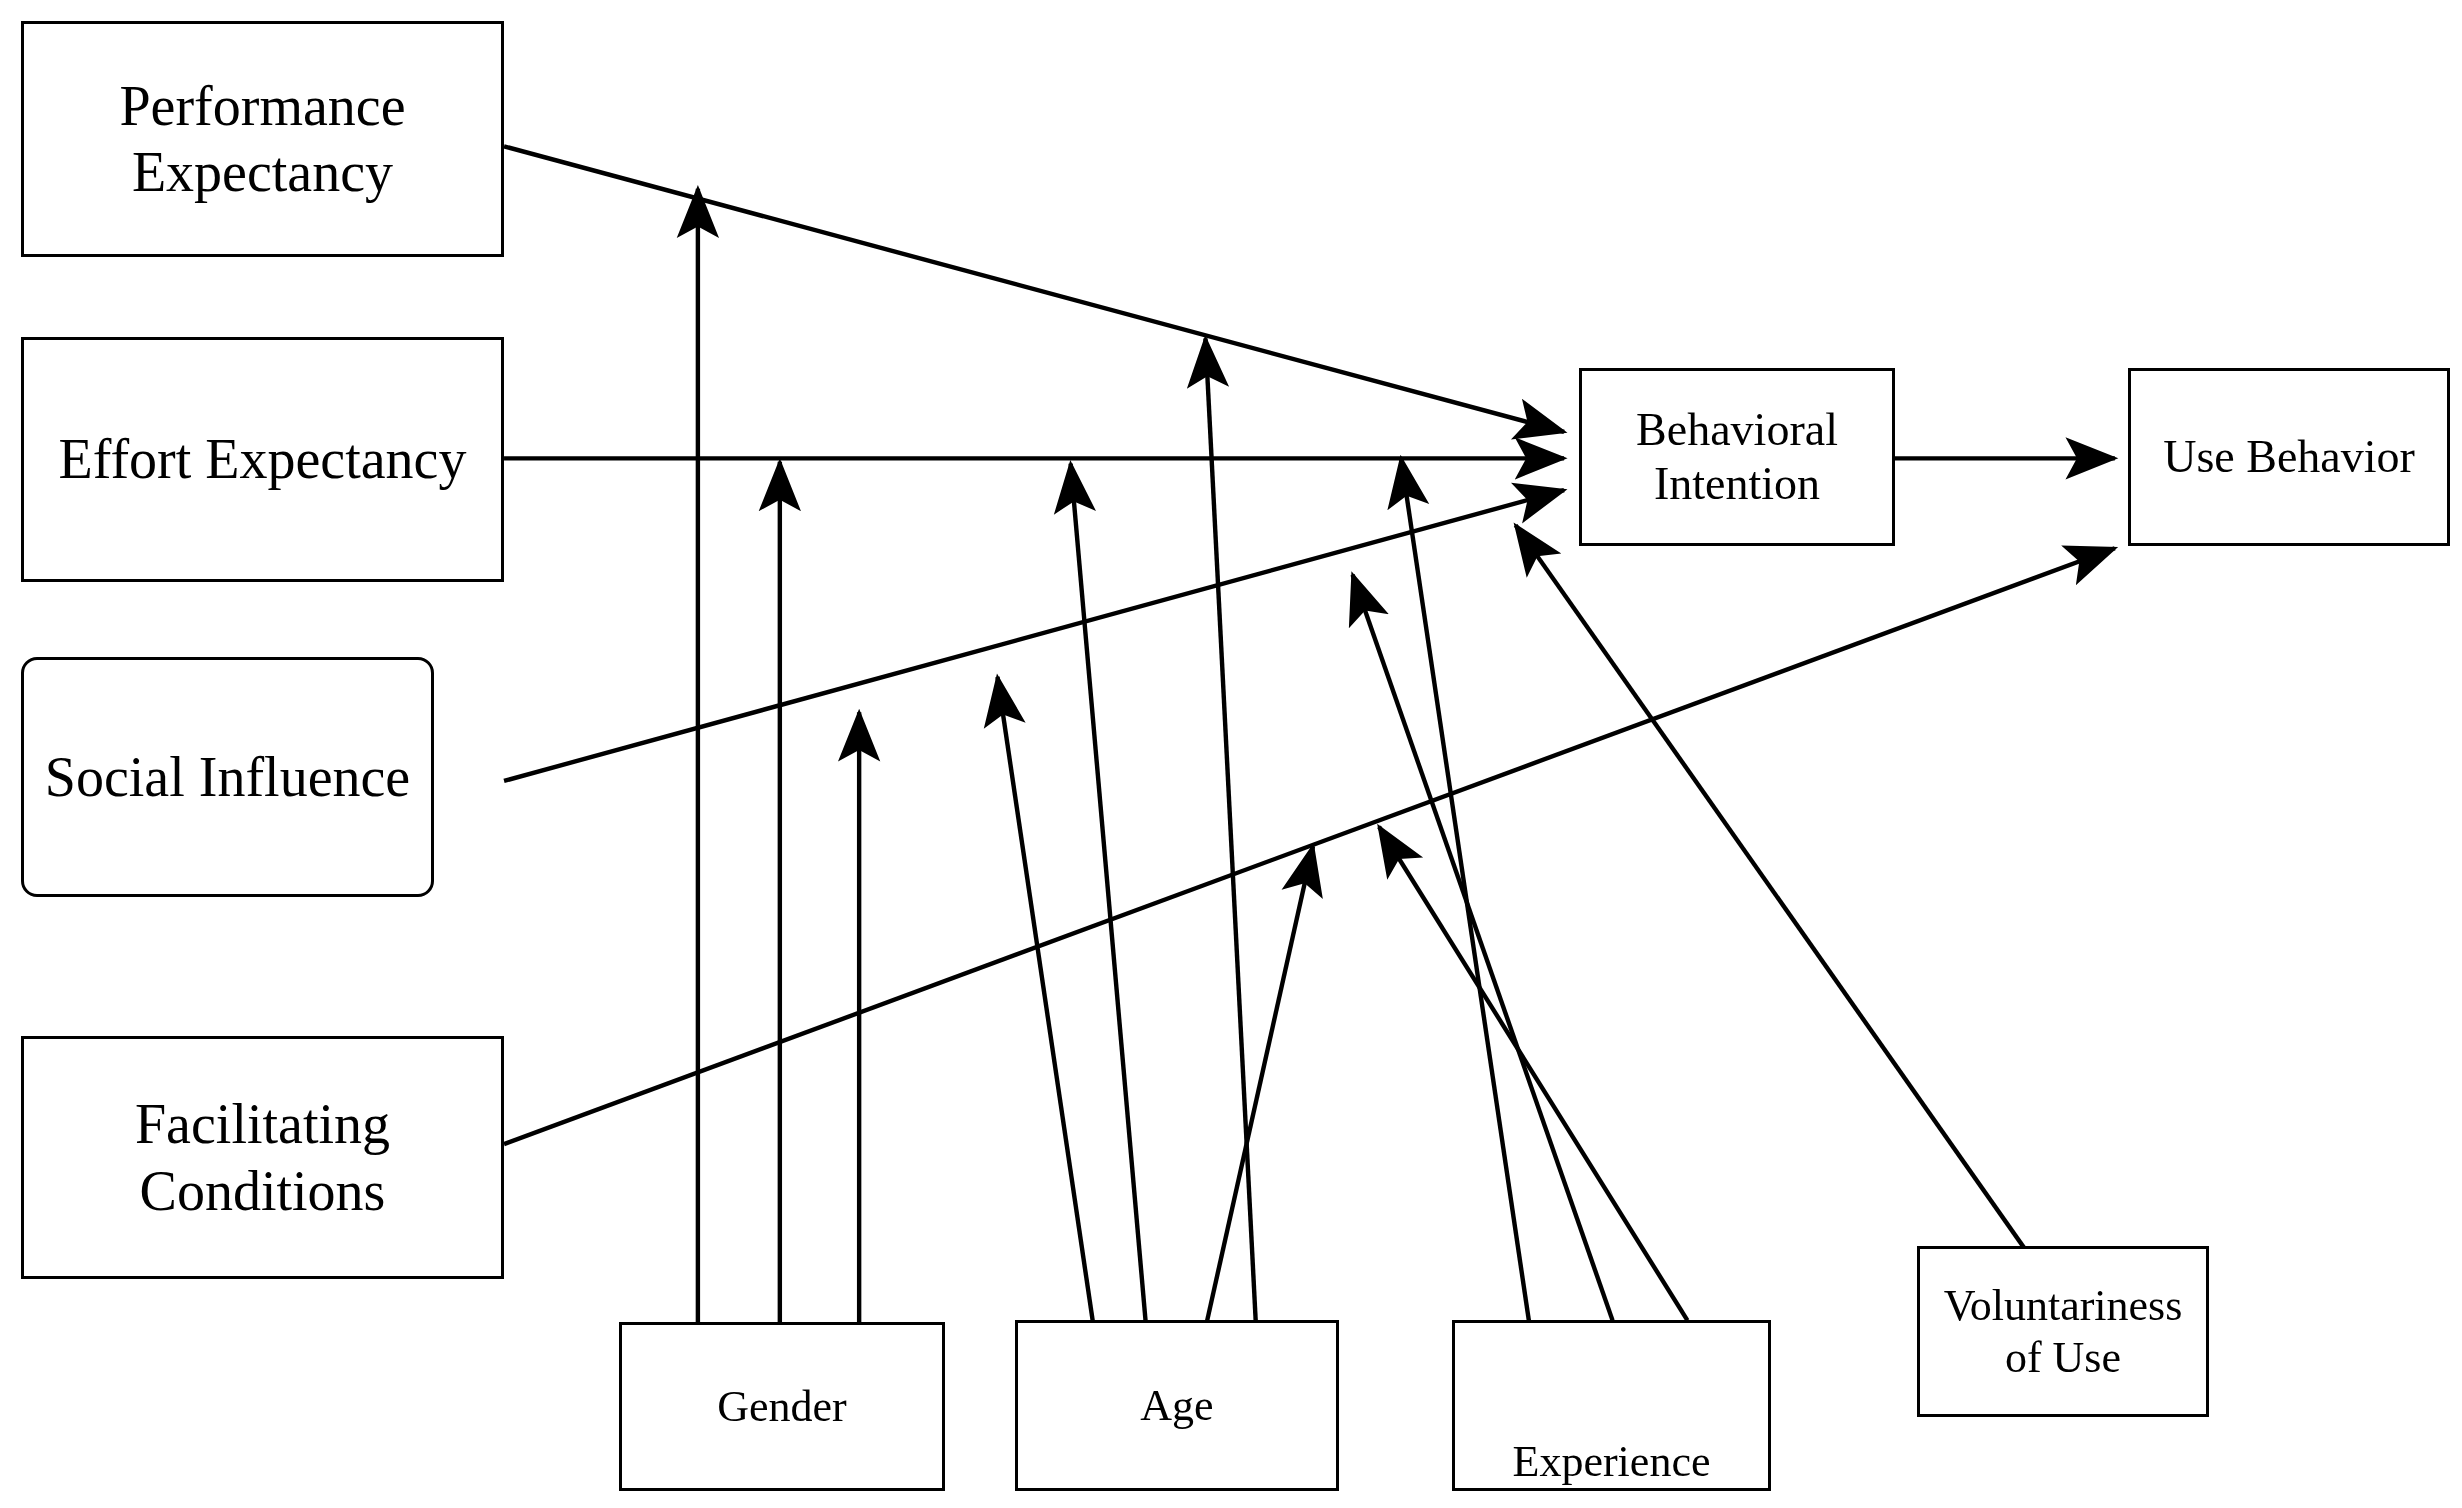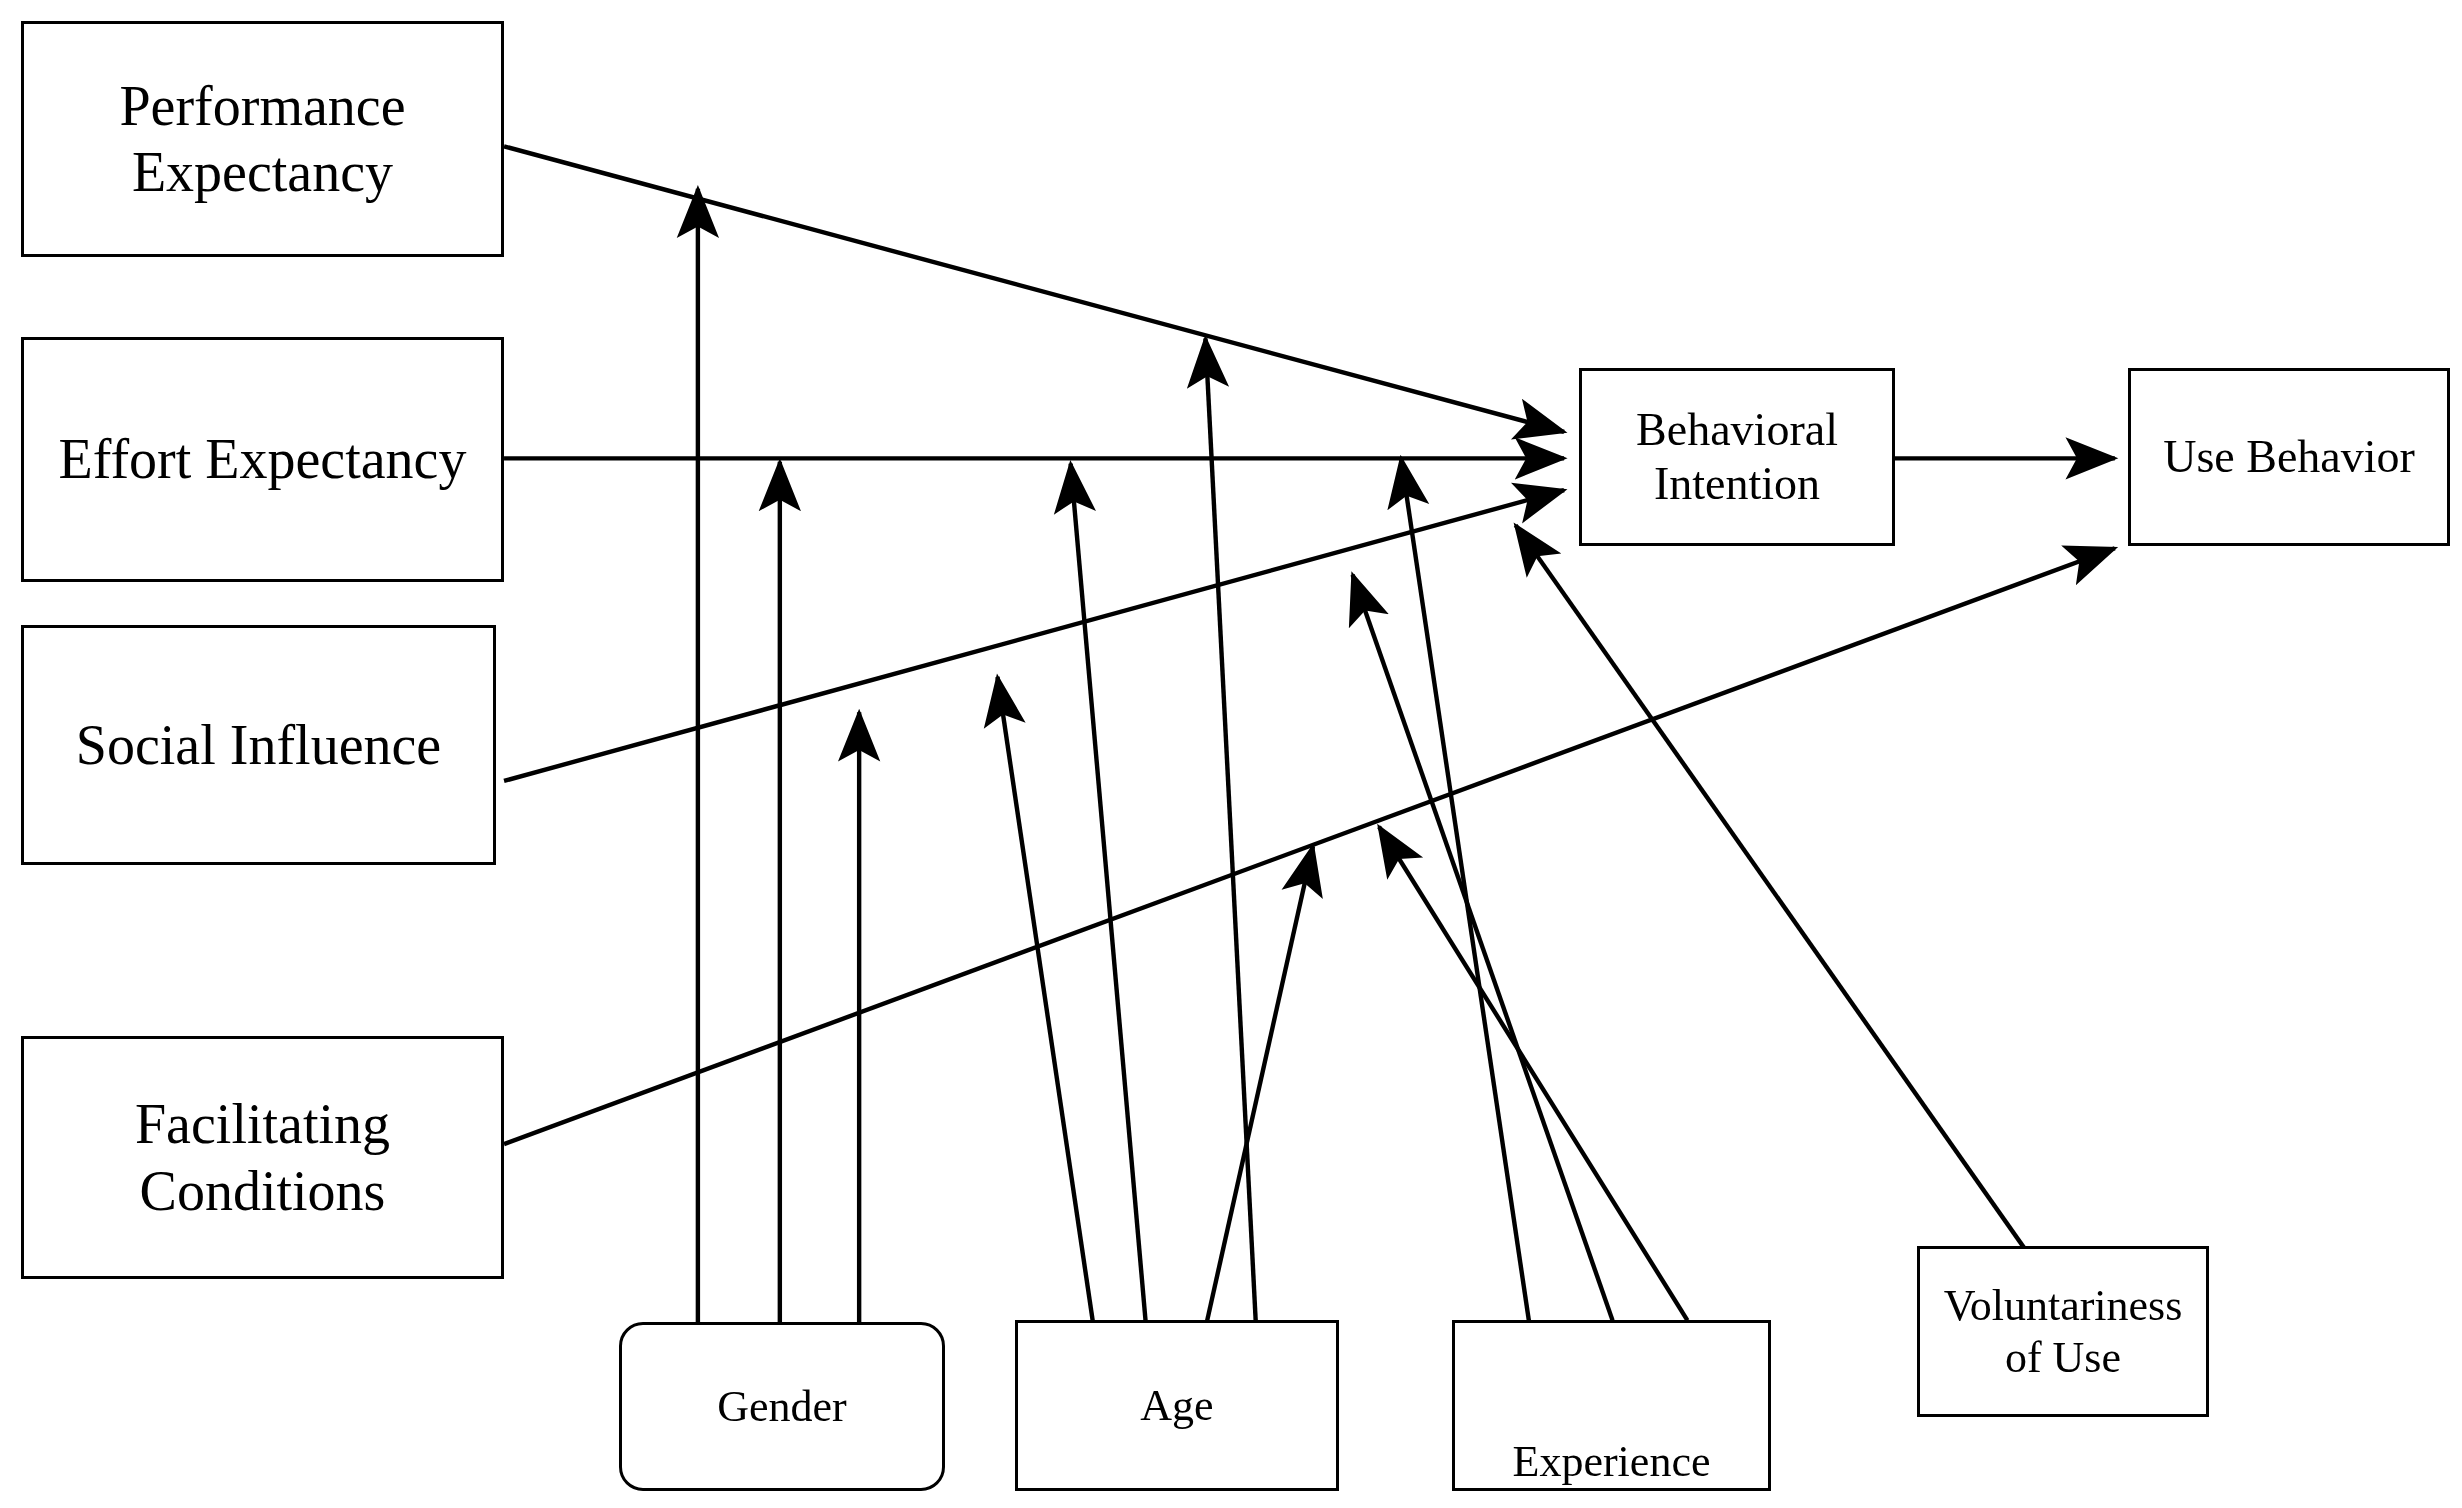--- a/index.html
+++ b/index.html
@@ -58,37 +58,37 @@
       </g>
   </svg>
 
   <div class="node construct" style="left: 21px; top: 21px; width: 483px; height: 236px;">
     <span class="label">Performance
 Expectancy</span>
   </div>
   <div class="node construct" style="left: 21px; top: 337px; width: 483px; height: 245px; text-align: center;">
     <span class="label">Effort Expectancy</span>
   </div>
-  <div class="node construct" style="left: 21px; top: 625px; width: 475px; height: 240px;">
+  <div class="node construct" style="left: 21px; top: 657px; width: 413px; height: 240px; border-radius: 16px;">
     <span class="label">Social Influence</span>
   </div>
   <div class="node construct" style="left: 21px; top: 1036px; width: 483px; height: 243px;">
     <span class="label">Facilitating
 Conditions</span>
   </div>
 
   <div class="node outcome" style="left: 1579px; top: 368px; width: 316px; height: 178px;">
     <span class="label">Behavioral
 Intention</span>
   </div>
   <div class="node outcome" style="left: 2128px; top: 368px; width: 322px; height: 178px;">
     <span class="label">Use Behavior</span>
   </div>
 
-  <div class="node moderator" style="left: 619px; top: 1322px; width: 326px; height: 169px; border-radius: 24px;">
+  <div class="node moderator" style="left: 619px; top: 1322px; width: 326px; height: 169px;">
     <span class="label">Gender</span>
   </div>
   <div class="node moderator" style="left: 1015px; top: 1320px; width: 324px; height: 171px; justify-content: center;">
     <span class="label">Age</span>
   </div>
   <div class="node moderator" style="left: 1452px; top: 1320px; width: 319px; height: 171px; align-items: flex-end;">
     <span class="label">Experience</span>
   </div>
   <div class="node moderator" style="left: 1917px; top: 1246px; width: 292px; height: 171px;">
     <span class="label">Voluntariness

